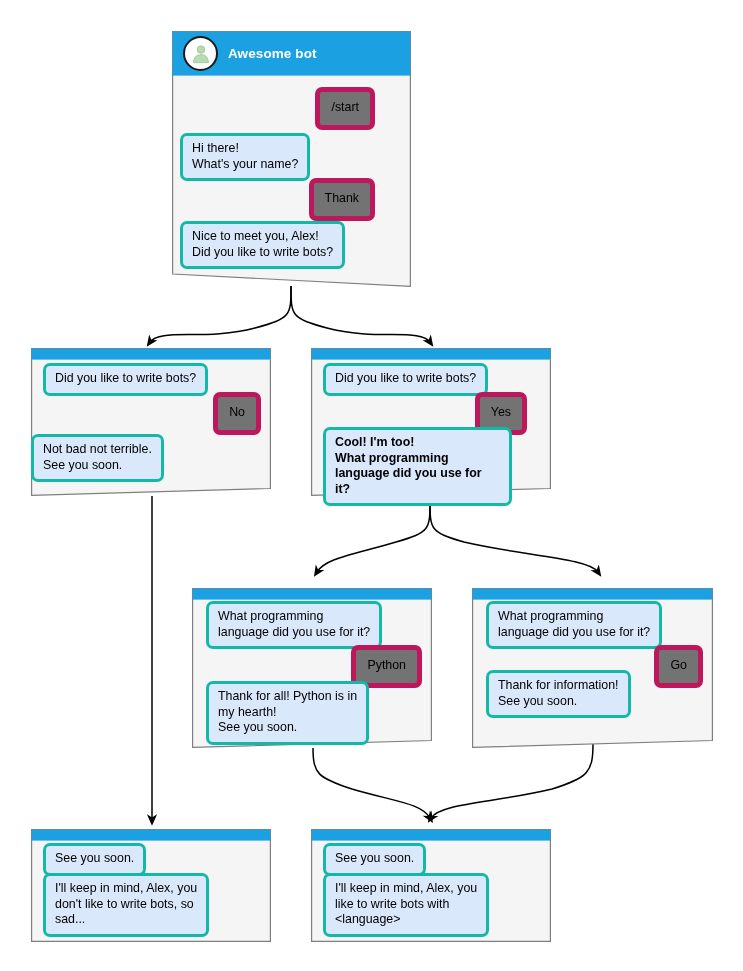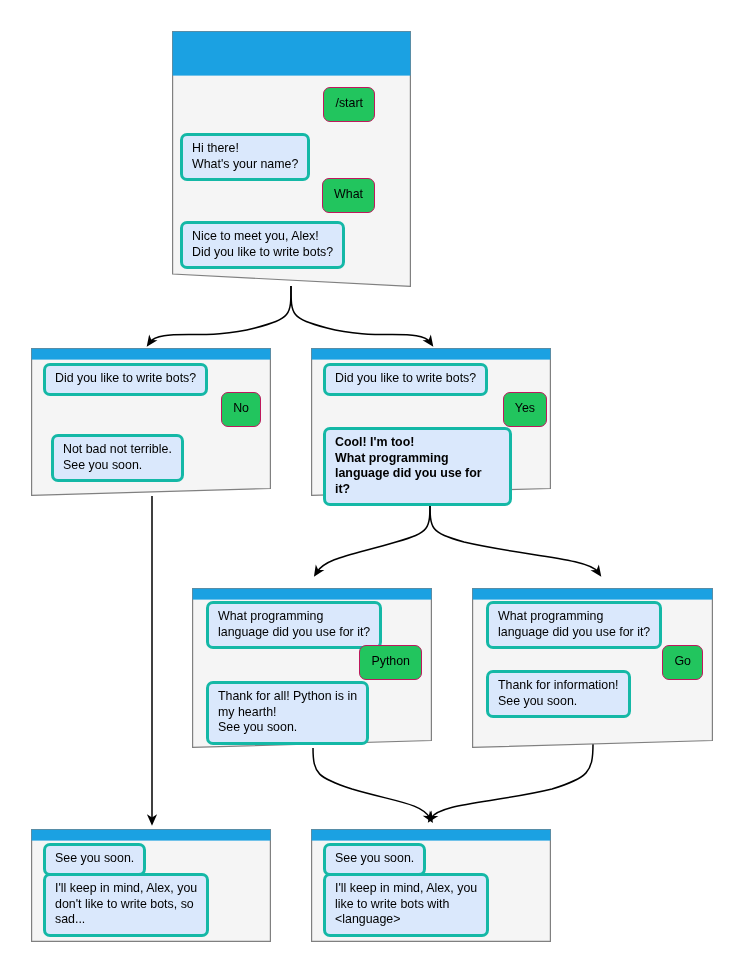--- a/index.html
+++ b/index.html
@@ -92,22 +92,22 @@
     color: #000000;
     padding: 5px 9px 6px 9px;
     white-space: pre-line;
     max-width: 86%;
   }
   .bubble.bot {
     background: #dae8fc;
     border: 3px solid #14b8a6;
   }
   .bubble.user {
-    background: #22c55e;
-    border: 1px solid #be185d;
+    background: #737373;
+    border: 5px solid #be185d;
     padding: 8px 11px 9px 11px;
   }
 </style>
 </head>
 <body>
 
 <div id="canvas">
 
   <svg id="edges" viewBox="0 0 743 971" xmlns="http://www.w3.org/2000/svg">
     <defs>
@@ -125,67 +125,76 @@
       <path d="M593,744 C593,772 588,778 552,789 C494,803 441,803 431,818"></path>
       <path d="M152,496 L152,820"></path>
     </g>
   </svg>
 
   <div class="node" style="left:172px; top:31px; width:239px; height:256px;">
     <svg class="node-shape" viewBox="0 0 239 256" preserveAspectRatio="none" xmlns="http://www.w3.org/2000/svg">
       <path d="M0.6,0.6 L238.4,0.6 L238.4,255.4 L0.6,243 Z" fill="#f5f5f5" stroke="#808080" stroke-width="1.2"></path>
       <rect x="0.6" y="0.6" width="237.8" height="44" fill="#1ba1e2"></rect>
     </svg>
+    <div class="node-title" style="left:11px; top:4px; height:37px;">
+      <span class="avatar">
+        <svg width="22" height="22" viewBox="0 0 24 24" xmlns="http://www.w3.org/2000/svg">
+          <circle cx="12" cy="7.2" r="4.1" fill="#b8dbb4" stroke="#8fc18a" stroke-width="0.8"></circle>
+          <path d="M3.9,21.5 C3.9,15.6 7.4,12.6 12,12.6 C16.6,12.6 20.1,15.6 20.1,21.5 Z" fill="#b8dbb4" stroke="#8fc18a" stroke-width="0.8"></path>
+        </svg>
+      </span>
+      <span>Awesome bot</span>
+    </div>
     <div class="msgs">
       <div class="bubble-row right" style="top:56px; padding:0 36px 0 8px;">
         <div class="bubble user">/start</div>
       </div>
       <div class="bubble-row left" style="top:102px; padding:0 8px 0 8px;">
         <div class="bubble bot">Hi there!
 What's your name?</div>
       </div>
       <div class="bubble-row right" style="top:147px; padding:0 36px 0 8px;">
-        <div class="bubble user">What</div>
+        <div class="bubble user">Thank</div>
       </div>
       <div class="bubble-row left" style="top:190px; padding:0 8px 0 8px;">
         <div class="bubble bot">Nice to meet you, Alex!
 Did you like to write bots?</div>
       </div>
     </div>
   </div>
 
   <div class="node" style="left:31px; top:348px; width:240px; height:148px;">
     <svg class="node-shape" viewBox="0 0 240 148" preserveAspectRatio="none" xmlns="http://www.w3.org/2000/svg">
       <path d="M0.6,0.6 L239.4,0.6 L239.4,140.5 L0.6,147.4 Z" fill="#f5f5f5" stroke="#808080" stroke-width="1.2"></path>
       <rect x="0.6" y="0.6" width="238.8" height="11" fill="#1ba1e2"></rect>
     </svg>
     <div class="msgs">
       <div class="bubble-row left" style="top:15px; padding:0 8px 0 12px;">
         <div class="bubble bot">Did you like to write bots?</div>
       </div>
       <div class="bubble-row right" style="top:44px; padding:0 10px 0 9px;">
         <div class="bubble user">No</div>
       </div>
-      <div class="bubble-row left" style="top:86px; padding:0 8px 0 20px;">
+      <div class="bubble-row left" style="top:86px; padding:0 8px 0 0;">
         <div class="bubble bot">Not bad not terrible.
 See you soon.</div>
       </div>
     </div>
   </div>
 
   <div class="node" style="left:311px; top:348px; width:240px; height:148px;">
     <svg class="node-shape" viewBox="0 0 240 148" preserveAspectRatio="none" xmlns="http://www.w3.org/2000/svg">
       <path d="M0.6,0.6 L239.4,0.6 L239.4,140.5 L0.6,147.4 Z" fill="#f5f5f5" stroke="#808080" stroke-width="1.2"></path>
       <rect x="0.6" y="0.6" width="238.8" height="11" fill="#1ba1e2"></rect>
     </svg>
     <div class="msgs">
       <div class="bubble-row left" style="top:15px; padding:0 8px 0 12px;">
         <div class="bubble bot">Did you like to write bots?</div>
       </div>
-      <div class="bubble-row right" style="top:44px; padding:0 4px 0 8px;">
+      <div class="bubble-row right" style="top:44px; padding:0 24px 0 8px;">
         <div class="bubble user">Yes</div>
       </div>
       <div class="bubble-row left" style="top:79px; padding:0 8px 0 12px;font-weight:bold;">
         <div class="bubble bot">Cool! I'm too!
 What programming
 language did you use for it?</div>
       </div>
     </div>
   </div>
 

